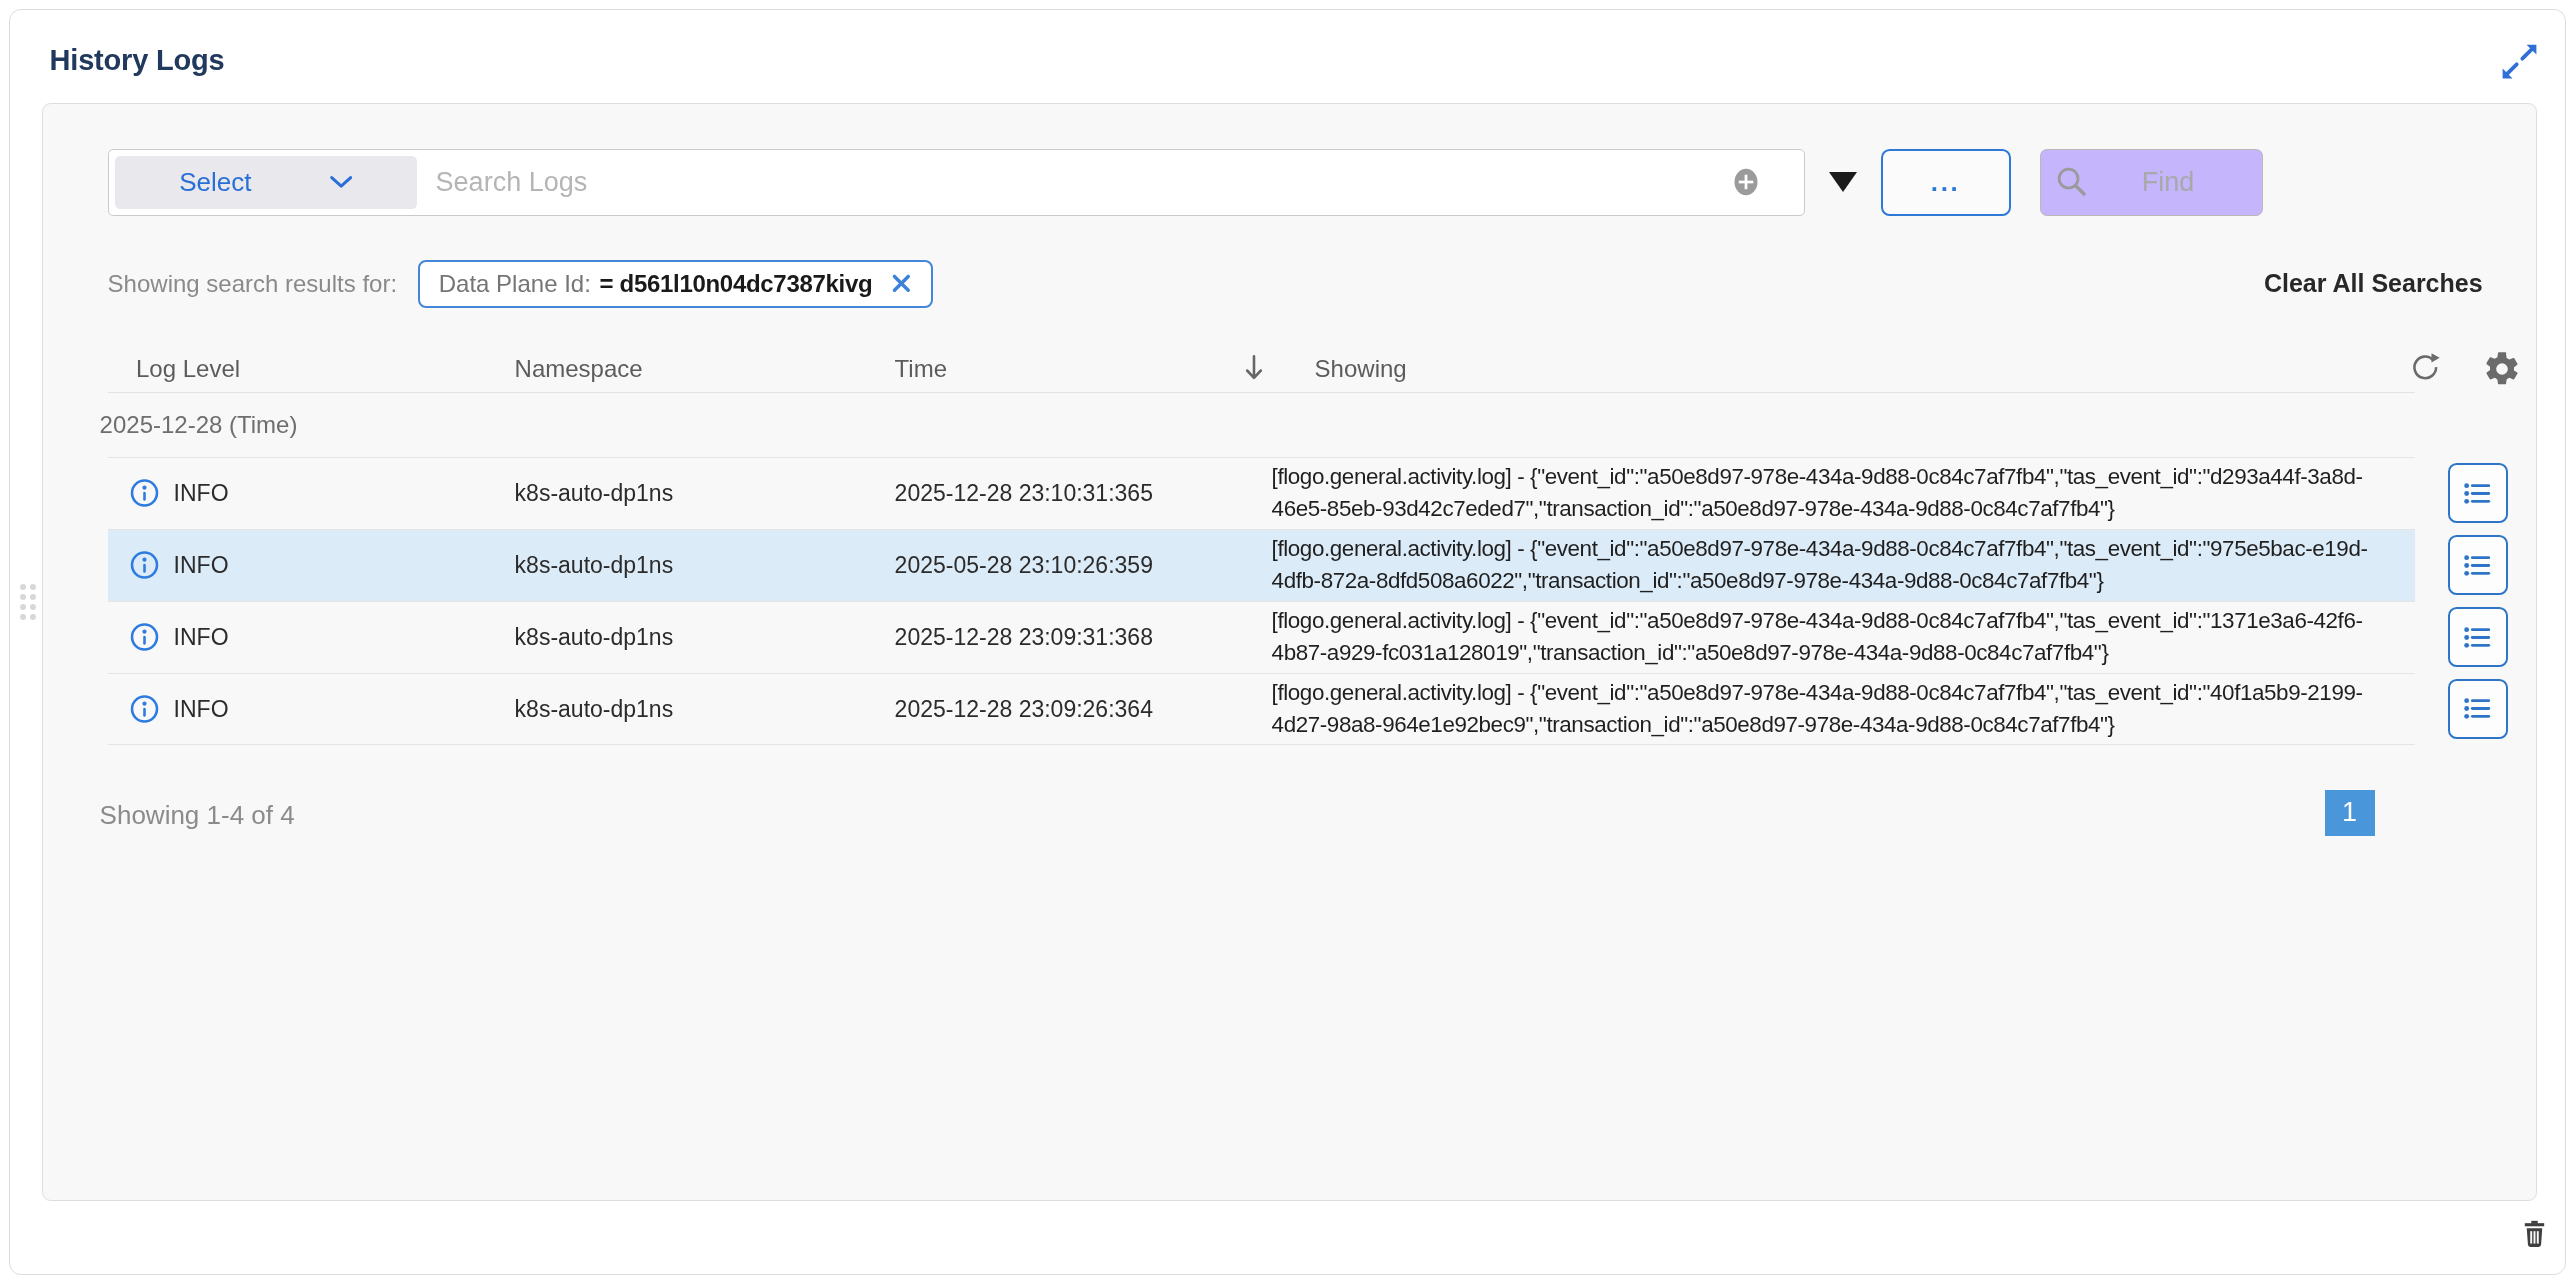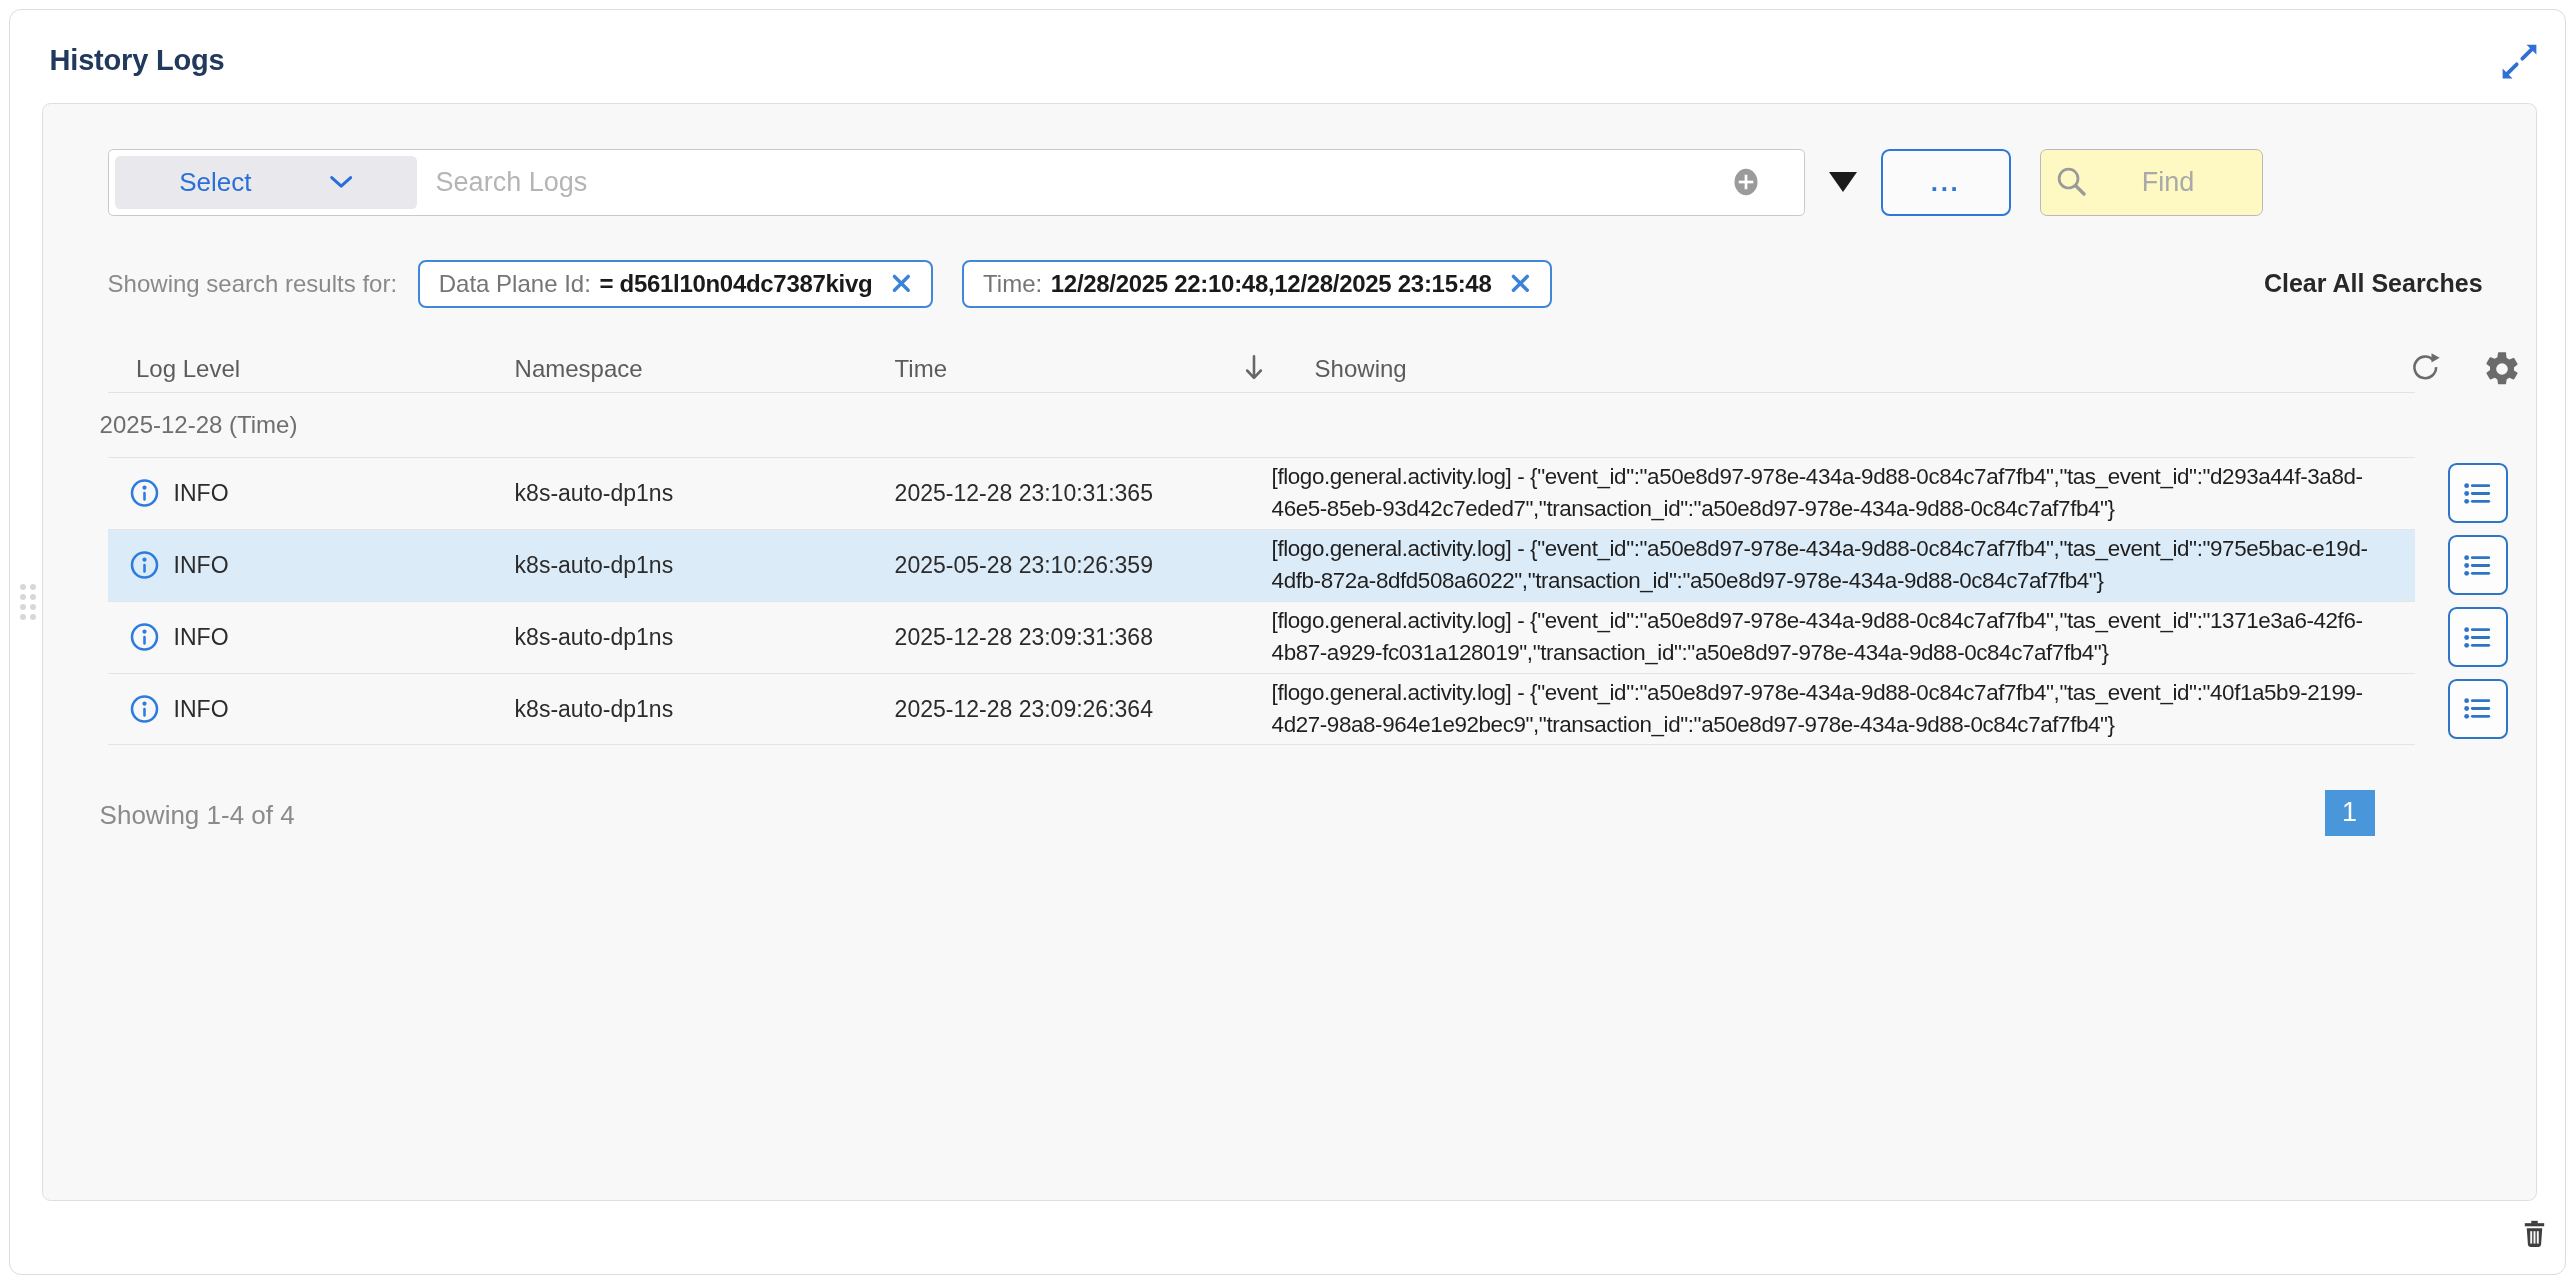--- a/index.html
+++ b/index.html
@@ -27,21 +27,21 @@
   .search-input { flex:1; margin-left:19px; margin-right:95px; border:none; outline:none;
     background:transparent; font-size:27px; color:#555; }
   .search-input::placeholder { color:#b5b5b5; }
   .plus-wrap { position:absolute; right:45px; top:50%; transform:translateY(-50%); cursor:pointer; height:29px; }
   .caret-down { margin-left:24px; width:0; height:0; border-left:14.6px solid transparent;
     border-right:14.6px solid transparent; border-top:20.7px solid #1b1b1b; cursor:pointer; flex:none; }
   .more-btn { margin-left:24px; width:130px; height:67px; border:2.6px solid #2e79d8; border-radius:8.6px;
     background:#fbfbfb; color:#2e79d8; font-size:26px; font-weight:700; letter-spacing:2.6px;
     display:flex; align-items:center; justify-content:center; cursor:pointer; flex:none; }
   .find-box { margin-left:29px; width:223px; height:67px; border:1.7px solid #b9b9b9; border-radius:6.9px;
-    background:#fef9c3; display:flex; align-items:center; padding-left:13.8px; flex:none; }
+    background:#c4b5fd; display:flex; align-items:center; padding-left:13.8px; flex:none; }
   .find-input { width:138px; margin-left:8.6px; border:none; outline:none; background:transparent;
     font-size:27px; color:#555; text-align:center; }
   .find-input::placeholder { color:#a9a9a9; }
 
   
   .filters-row { position:absolute; left:65px; top:155px; width:2375px; height:50px;
     display:flex; align-items:center; }
   .filters-label { font-size:24px; color:#8a8a8a; margin-right:20.7px; }
   .chip { height:48px; border:2.6px solid #4286d8; border-radius:8px; background:#fff;
     display:flex; align-items:center; padding:0 19px; margin-right:29px; white-space:nowrap; }
@@ -149,32 +149,20 @@
         <span class="chip-x">
           <svg width="20.7" height="20.7" viewBox="0 0 24 24">
             <g stroke="#3c82d9" stroke-width="4" stroke-linecap="round">
               <line x1="4" y1="4" x2="20" y2="20"></line>
                 <line x1="20" y1="4" x2="4" y2="20"></line>
             </g>
           </svg>
         </span>
       </div>
 
-      <div class="chip">
-        <span class="chip-name">Time:</span>
-        <span class="chip-value">12/28/2025 22:10:48,12/28/2025 23:15:48</span>
-        <span class="chip-x">
-          <svg width="20.7" height="20.7" viewBox="0 0 24 24">
-            <g stroke="#3c82d9" stroke-width="4" stroke-linecap="round">
-              <line x1="4" y1="4" x2="20" y2="20"></line>
-                <line x1="20" y1="4" x2="4" y2="20"></line>
-            </g>
-          </svg>
-        </span>
-      </div>
 
       <span class="clear-all">Clear All Searches</span>
     </div>
 
     <div class="table-header">
       <span class="th th-level">Log Level</span>
       <span class="th th-namespace">Namespace</span>
       <span class="th th-time">Time</span>
       <span class="sort-icon">
         <svg width="24" height="31" viewBox="0 0 28 36">

